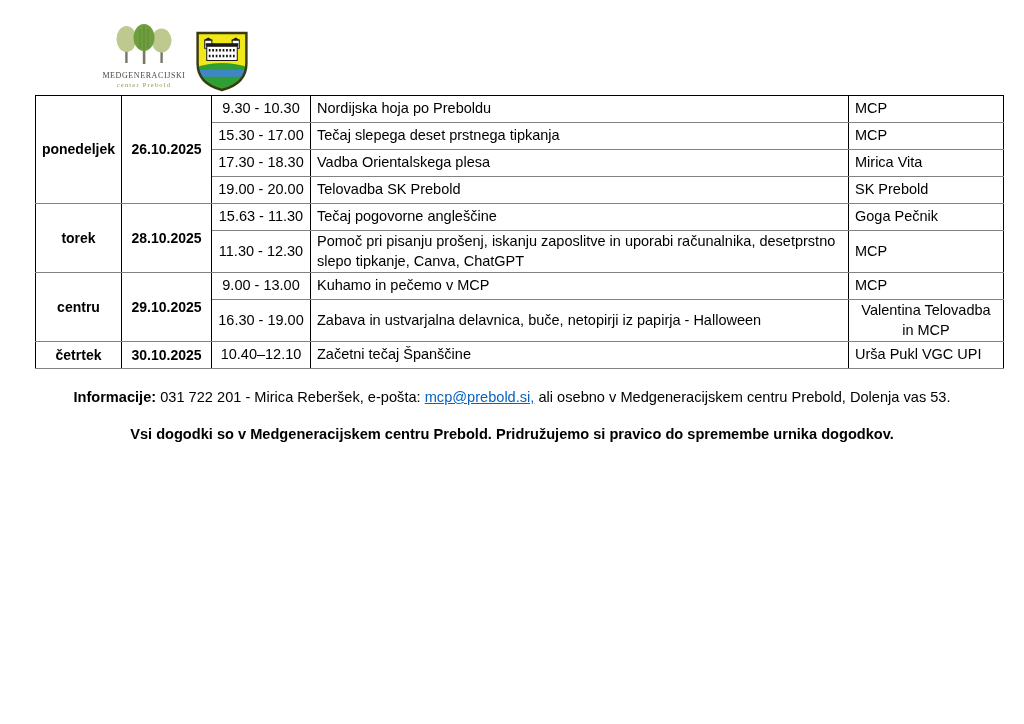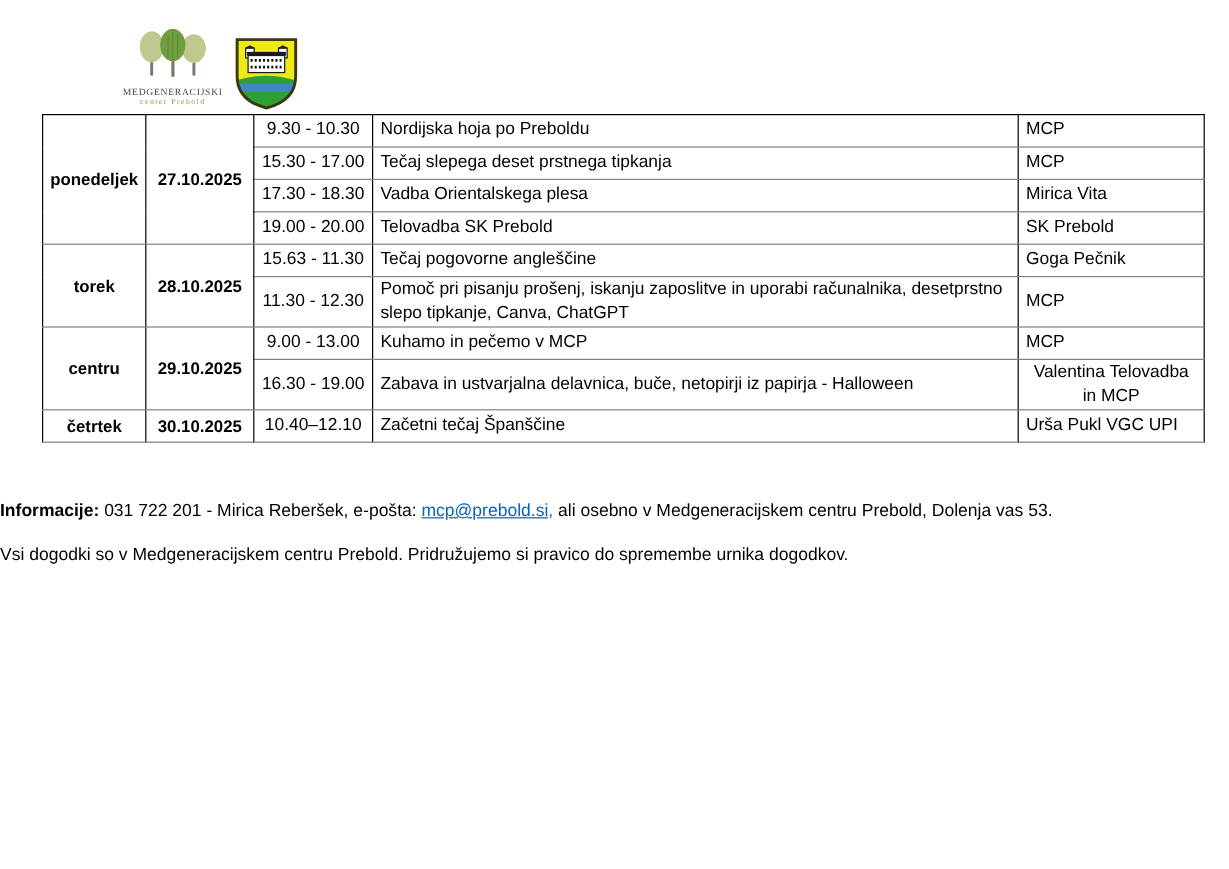--- a/index.html
+++ b/index.html
@@ -22,25 +22,25 @@
       border-top:1px solid #828282;border-bottom:1px solid #828282;
       height:24px;vertical-align:middle;overflow:hidden;}
   table.schedule tr.group-start > td{border-top:1.5px solid #000;}
   td.day,td.date{font-weight:bold;text-align:center;padding:0 2px;font-size:14px;white-space:nowrap;}
   td.time{text-align:center;padding:1px 4px;white-space:nowrap;}
   td.activity{text-align:left;padding:1px 6px;}
   td.organizer{text-align:left;padding:1px 6px;}
   td.organizer.center{text-align:center;}
 
   
-  .footline{position:absolute;left:0;width:1024px;text-align:left;font-size:14.6px;margin-top:29px;}
+  .footline{position:absolute;left:0;width:1024px;text-align:center;font-size:14.6px;}
   #info-line{top:389px;}
   #info-line .lbl{font-weight:bold;}
   #info-line a{text-decoration:underline;cursor:pointer;}
-  #note-events{top:426px;font-weight:normal;}
+  #note-events{top:426px;font-weight:bold;}
   #note-media{top:458px;font-weight:bold;}
 </style>
 </head>
 <body>
 
 <div id="page">
 
   <div id="logos">
 
     <div class="mcp-logo">
@@ -85,21 +85,21 @@
     <colgroup>
       <col style="width:86px">
         <col style="width:90px">
         <col style="width:99px">
       <col style="width:538px">
         <col style="width:155px">
     </colgroup>
     <tbody>
         <tr class="group-start">
           <td class="day" rowspan="4">ponedeljek</td>
-          <td class="date" rowspan="4">27.10.2025</td>
+          <td class="date" rowspan="4">26.10.2025</td>
           <td class="time">9.30 - 10.30</td>
           <td class="activity">Nordijska hoja po Preboldu</td>
           <td class="organizer">MCP</td>
         </tr>
         <tr>
           <td class="time">15.30 - 17.00</td>
           <td class="activity">Tečaj slepega deset prstnega tipkanja</td>
           <td class="organizer">MCP</td>
         </tr>
         <tr>

